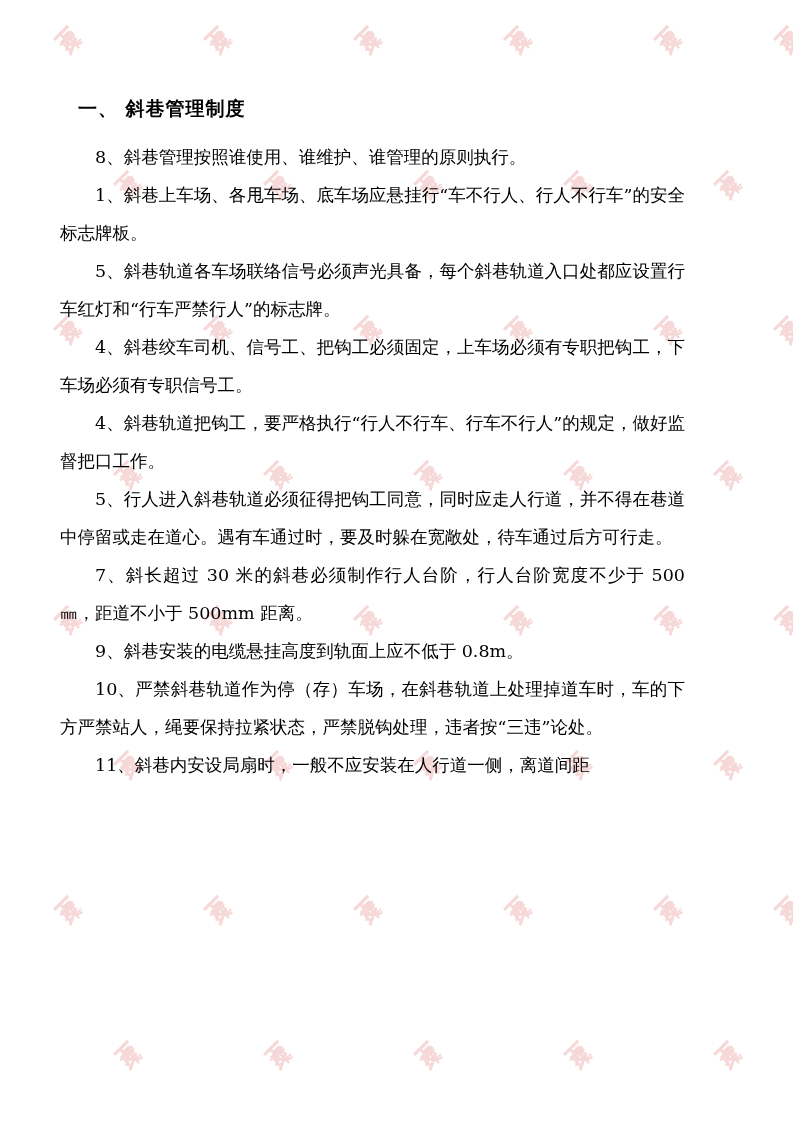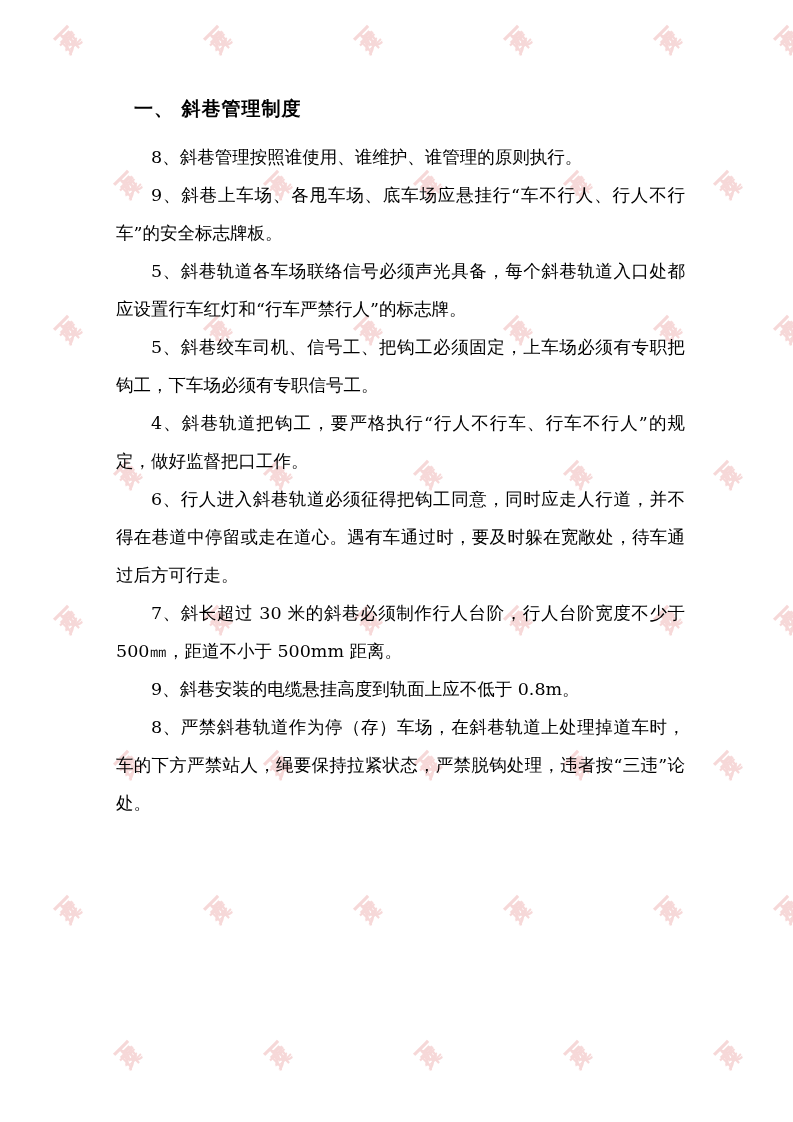--- a/index.html
+++ b/index.html
@@ -39,21 +39,21 @@
     text-orientation: upright;
   }
 
   
   #page {
     position: relative;
     z-index: 1;
     width: 793px;
     height: 1122px;
     box-sizing: border-box;
-    padding: 96px 108px 60px 116px;
+    padding: 96px 108px 60px 60px;
     border-radius: 13px;
   }
 
   #doc-title {
     font-family: "DejaVu Sans", "Liberation Sans", sans-serif;
     font-weight: 700;
     font-size: 19px;
     letter-spacing: 1px;
     margin: 0 0 16px 18px;
     color: #000;
@@ -116,22 +116,23 @@
     <div class="wm" style="left: 250px; top: 1035px; color: rgb(240, 185, 185);">万万文库</div>
     <div class="wm" style="left: 400px; top: 1035px; color: rgb(240, 185, 185);">万万文库</div>
     <div class="wm" style="left: 550px; top: 1035px; color: rgb(240, 185, 185);">万万文库</div>
     <div class="wm" style="left: 700px; top: 1035px; color: rgb(240, 185, 185);">万万文库</div>
   </div>
 
 <div id="page">
   <h1 id="doc-title">一、  斜巷管理制度</h1>
   <div id="body-text">
     <p class="para">8、斜巷管理按照谁使用、谁维护、谁管理的原则执行。</p>
-    <p class="para">9、斜巷上车场、各甩车场、底车场应悬挂行“车不行人、行人不行车”的安全标志牌板。</p>
+    <p class="para">1、斜巷上车场、各甩车场、底车场应悬挂行“车不行人、行人不行车”的安全标志牌板。</p>
     <p class="para">5、斜巷轨道各车场联络信号必须声光具备，每个斜巷轨道入口处都应设置行车红灯和“行车严禁行人”的标志牌。</p>
-    <p class="para">5、斜巷绞车司机、信号工、把钩工必须固定，上车场必须有专职把钩工，下车场必须有专职信号工。</p>
+    <p class="para">4、斜巷绞车司机、信号工、把钩工必须固定，上车场必须有专职把钩工，下车场必须有专职信号工。</p>
     <p class="para">4、斜巷轨道把钩工，要严格执行“行人不行车、行车不行人”的规定，做好监督把口工作。</p>
-    <p class="para">6、行人进入斜巷轨道必须征得把钩工同意，同时应走人行道，并不得在巷道中停留或走在道心。遇有车通过时，要及时躲在宽敞处，待车通过后方可行走。</p>
+    <p class="para">5、行人进入斜巷轨道必须征得把钩工同意，同时应走人行道，并不得在巷道中停留或走在道心。遇有车通过时，要及时躲在宽敞处，待车通过后方可行走。</p>
     <p class="para">7、斜长超过 30 米的斜巷必须制作行人台阶，行人台阶宽度不少于 500㎜，距道不小于 500mm 距离。</p>
     <p class="para">9、斜巷安装的电缆悬挂高度到轨面上应不低于 0.8m。</p>
-    <p class="para">8、严禁斜巷轨道作为停（存）车场，在斜巷轨道上处理掉道车时，车的下方严禁站人，绳要保持拉紧状态，严禁脱钩处理，违者按“三违”论处。</p>
+    <p class="para">10、严禁斜巷轨道作为停（存）车场，在斜巷轨道上处理掉道车时，车的下方严禁站人，绳要保持拉紧状态，严禁脱钩处理，违者按“三违”论处。</p>
+    <p class="para">11、斜巷内安设局扇时，一般不应安装在人行道一侧，离道间距</p>
   </div>
 </div>
 
 </body></html>

